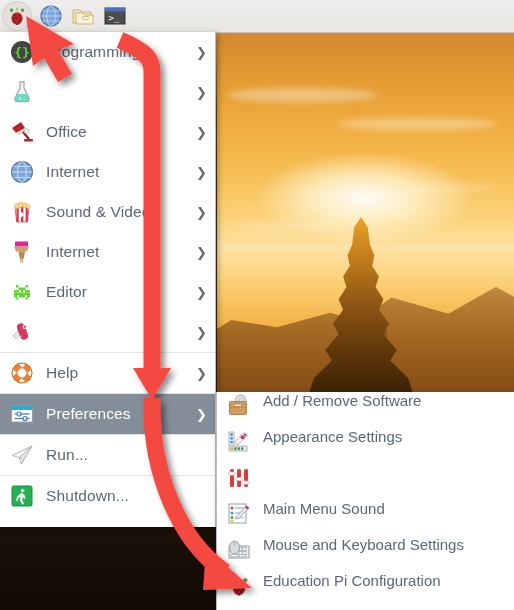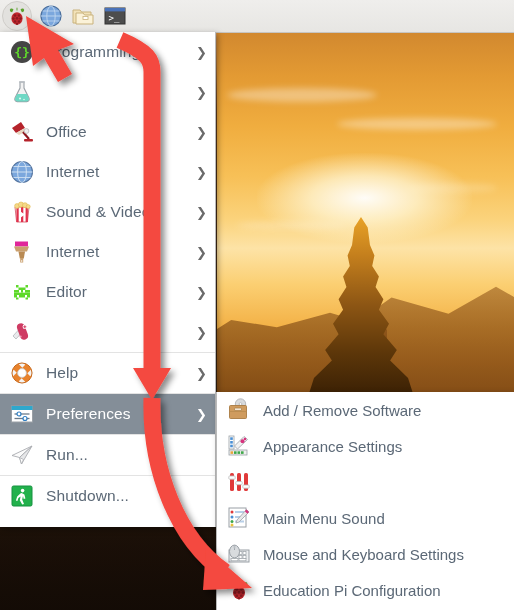--- a/index.html
+++ b/index.html
@@ -72,21 +72,21 @@
   .mi.sel .chev{color:#ffffff;}
   .msep{height:1px;background:#e3e3e3;margin:0;}
 
   
   .submenu{
     position:absolute;left:216px;top:392px;width:298px;height:218px;
     background:#ffffff;border-left:1px solid #b9b9b9;
     box-shadow:2px 2px 6px rgba(0,0,0,.3);
     box-sizing:border-box;
   }
-  .si{height:36px;display:flex;align-items:center;padding-left:8px;box-sizing:border-box;}
+  .si{height:36px;display:flex;padding-left:8px;box-sizing:border-box;}
   .si .ico{width:28px;height:28px;flex:0 0 28px;display:flex;align-items:center;justify-content:center;}
   .si .lbl{margin-left:10px;font-size:15px;color:#5b6876;}
 
   
   .wall{
     position:absolute;left:217px;top:33px;width:297px;height:359px;
     overflow:hidden;
     background:linear-gradient(to bottom,
       #d2892f 0%, #e39a33 12%, #f0ad3f 26%,
       #f7c057 40%, #fbd37c 52%, #fde3a6 60%,

